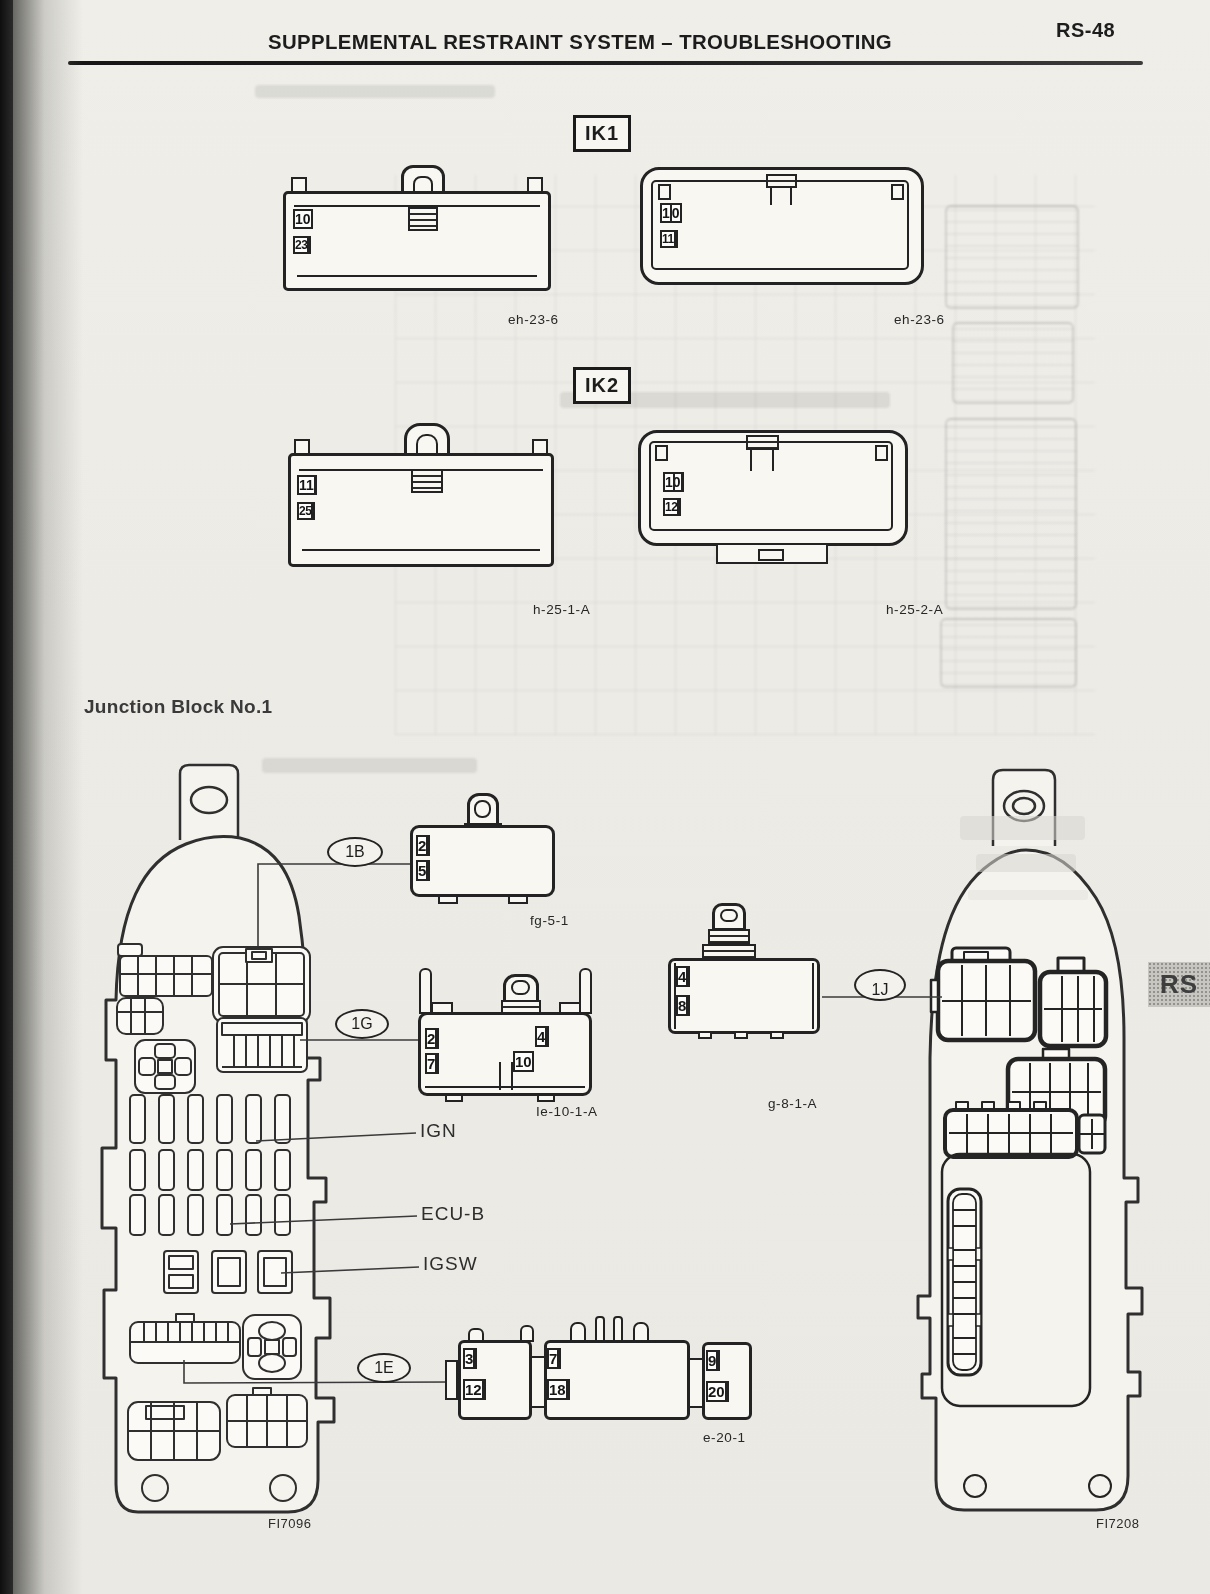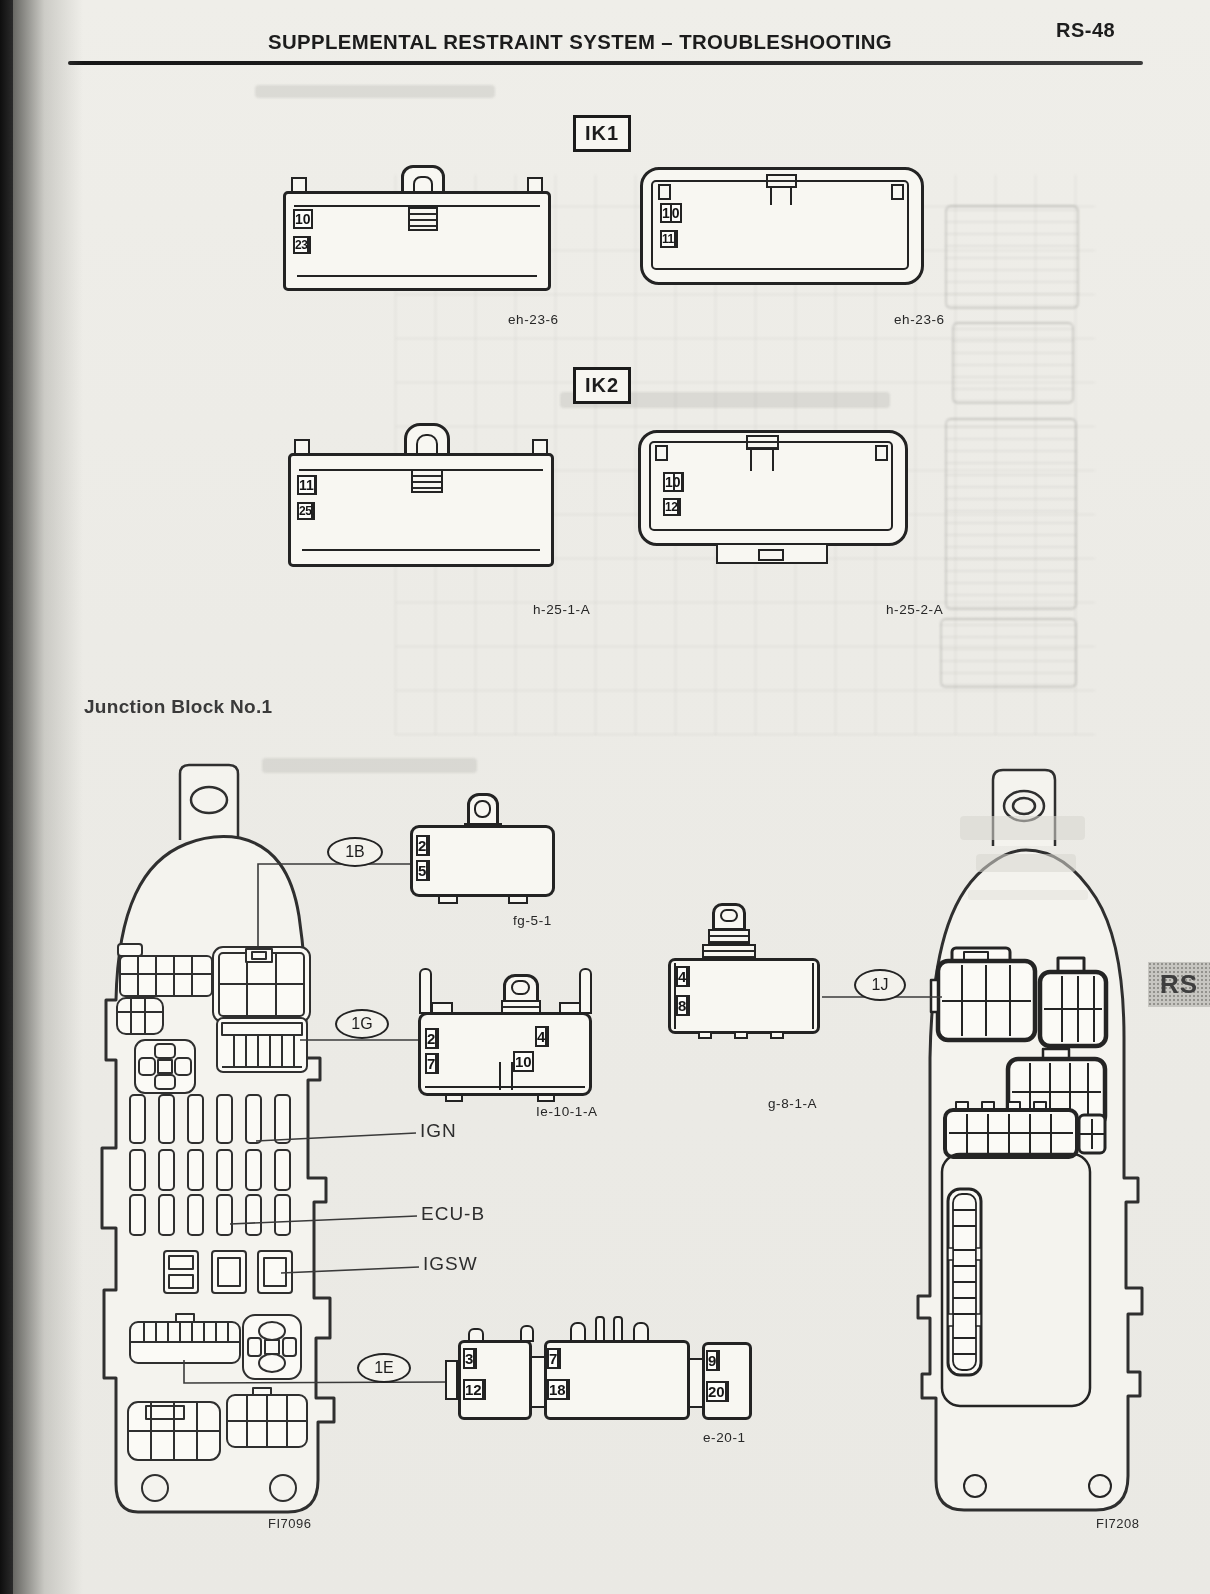--- a/index.html
+++ b/index.html
@@ -399,21 +399,21 @@
 
   <div class="oval" style="left:327px;top:837px;width:52px;height:26px;">
       <span>1B</span>
     </div>
   <div class="oval" style="left:335px;top:1009px;width:50px;height:26px;">
       <span>1G</span>
     </div>
   <div class="oval" style="left:357px;top:1353px;width:50px;height:26px;">
       <span>1E</span>
     </div>
-  <div class="oval" style="left:854px;top:969px;width:48px;height:28px;">
+  <div class="oval" style="left:854px;top:969px;width:48px;height:28px;align-items:flex-end;">
       <span>1J</span>
     </div>
 
   <div class="conn" style="left:410px;top:793px;width:150px;height:114px;">
     <div class="latch" style="left:57px;top:0;width:32px;height:34px;"></div>
     <div class="hole" style="left:64px;top:7px;width:17px;height:18px;"></div>
     <div class="striped" style="left:54px;top:30px;width:38px;height:16px;"></div>
     <div class="shell" style="left:0;top:32px;width:145px;height:72px;border-radius:9px;"></div>
     <div class="pins big" style="left:8px;top:42px;width:130px;">
       <div class="prow" style="height:27px;">
@@ -425,21 +425,21 @@
         <span class="pin" style="flex: 0 0 32px;">3</span>
           <span class="pin gap" style="flex: 0 0 4px;"></span>
           <span class="pin" style="flex: 0 0 36px;">4</span>
           <span class="pin gap" style="flex: 0 0 10px;"></span>
           <span class="pin" style="flex: 0 0 30px;">5</span>
       </div>
     </div>
     <div class="ear" style="left:28px;top:102px;width:20px;height:9px;"></div>
     <div class="ear" style="left:98px;top:102px;width:20px;height:9px;"></div>
   </div>
-  <div class="cap" style="left:513px;top:913px;">fg-5-1</div>
+  <div class="cap" style="left:530px;top:913px;">fg-5-1</div>
 
   <div class="conn" style="left:415px;top:966px;width:182px;height:138px;">
     <div class="ear" style="left:4px;top:2px;width:13px;height:46px;border-radius:6px 6px 0 0;"></div>
     <div class="ear" style="left:164px;top:2px;width:13px;height:46px;border-radius:6px 6px 0 0;"></div>
     <div class="latch" style="left:88px;top:8px;width:36px;height:30px;"></div>
     <div class="hole" style="left:96px;top:14px;width:19px;height:15px;"></div>
     <div class="striped" style="left:86px;top:34px;width:40px;height:16px;"></div>
     <div class="ear" style="left:16px;top:36px;width:22px;height:12px;"></div>
     <div class="ear" style="left:144px;top:36px;width:22px;height:12px;"></div>
     <div class="shell" style="left:3px;top:46px;width:174px;height:84px;border-radius:9px;"></div>

